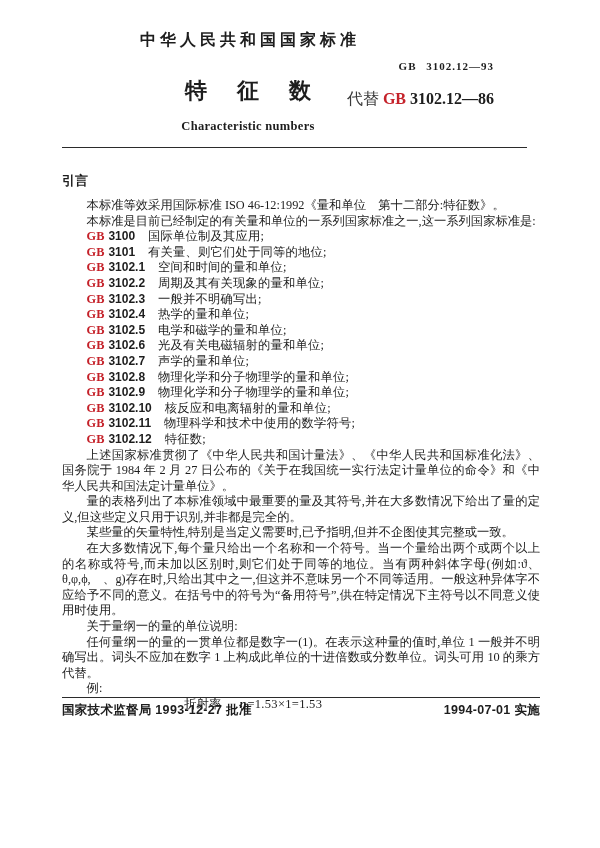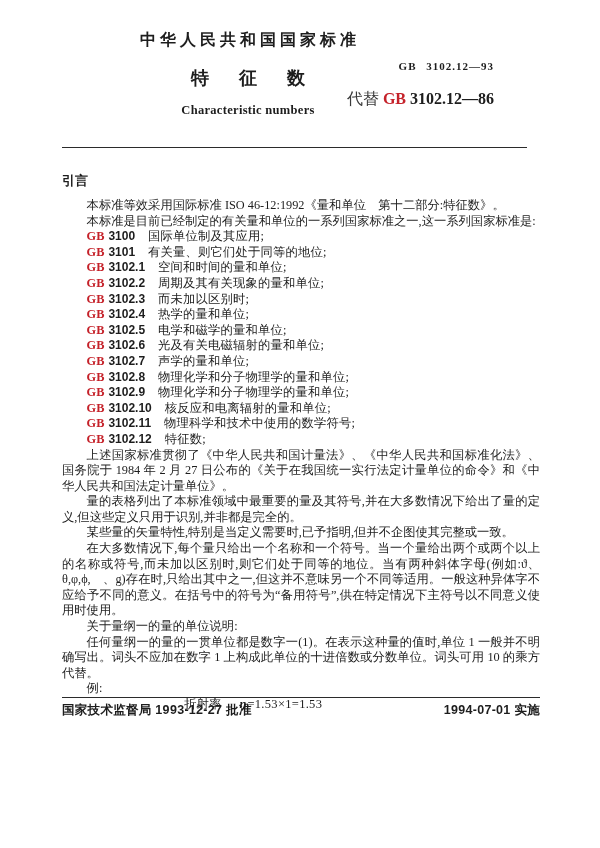--- a/index.html
+++ b/index.html
@@ -11,22 +11,22 @@
   .page{position:relative;width:548px;height:848px;background:#fff;overflow:hidden;}
 
   
   .header-left{position:absolute;left:62px;top:30px;width:372px;text-align:center;}
   .org-title{
     font-family:"Liberation Sans","DejaVu Sans",sans-serif;
     font-size:16px;font-weight:bold;letter-spacing:4px;padding-left:4px;
   }
   .title-cn{
     font-family:Liberation Mono, monospace;
-    font-size:18px;font-weight:bold;letter-spacing:30px;padding-left:30px;
-    margin-top:15px;
+    font-size:22px;font-weight:bold;letter-spacing:30px;padding-left:30px;
+    margin-top:25px;
   }
   .title-en{
     font-size:12.5px;font-weight:bold;margin-top:13px;letter-spacing:0.3px;
   }
   .header-right{position:absolute;right:54px;top:60px;text-align:right;}
   .std-code-main{
     font-family:Liberation Serif, serif;
     font-size:11px;font-weight:bold;letter-spacing:1px;word-spacing:6px;margin-left:44px;
   }
   .replace-line{margin-top:17px;font-size:16px;color:#3a3a3a;}
@@ -92,21 +92,21 @@
     <div>
 
         <div class="std-row"><span class="gb-red">GB</span><span class="std-num">3100</span><span class="std-name">国际单位制及其应用;</span></div>
 
         <div class="std-row"><span class="gb-red">GB</span><span class="std-num">3101</span><span class="std-name">有关量、则它们处于同等的地位;</span></div>
 
         <div class="std-row"><span class="gb-red">GB</span><span class="std-num">3102.1</span><span class="std-name">空间和时间的量和单位;</span></div>
 
         <div class="std-row"><span class="gb-red">GB</span><span class="std-num">3102.2</span><span class="std-name">周期及其有关现象的量和单位;</span></div>
 
-        <div class="std-row"><span class="gb-red">GB</span><span class="std-num">3102.3</span><span class="std-name">而未加以区别时;</span></div>
+        <div class="std-row"><span class="gb-red">GB</span><span class="std-num">3102.3</span><span class="std-name">一般并不明确写出;</span></div>
 
         <div class="std-row"><span class="gb-red">GB</span><span class="std-num">3102.4</span><span class="std-name">热学的量和单位;</span></div>
 
         <div class="std-row"><span class="gb-red">GB</span><span class="std-num">3102.5</span><span class="std-name">电学和磁学的量和单位;</span></div>
 
         <div class="std-row"><span class="gb-red">GB</span><span class="std-num">3102.6</span><span class="std-name">光及有关电磁辐射的量和单位;</span></div>
 
         <div class="std-row"><span class="gb-red">GB</span><span class="std-num">3102.7</span><span class="std-name">声学的量和单位;</span></div>
 
         <div class="std-row"><span class="gb-red">GB</span><span class="std-num">3102.8</span><span class="std-name">物理化学和分子物理学的量和单位;</span></div>

